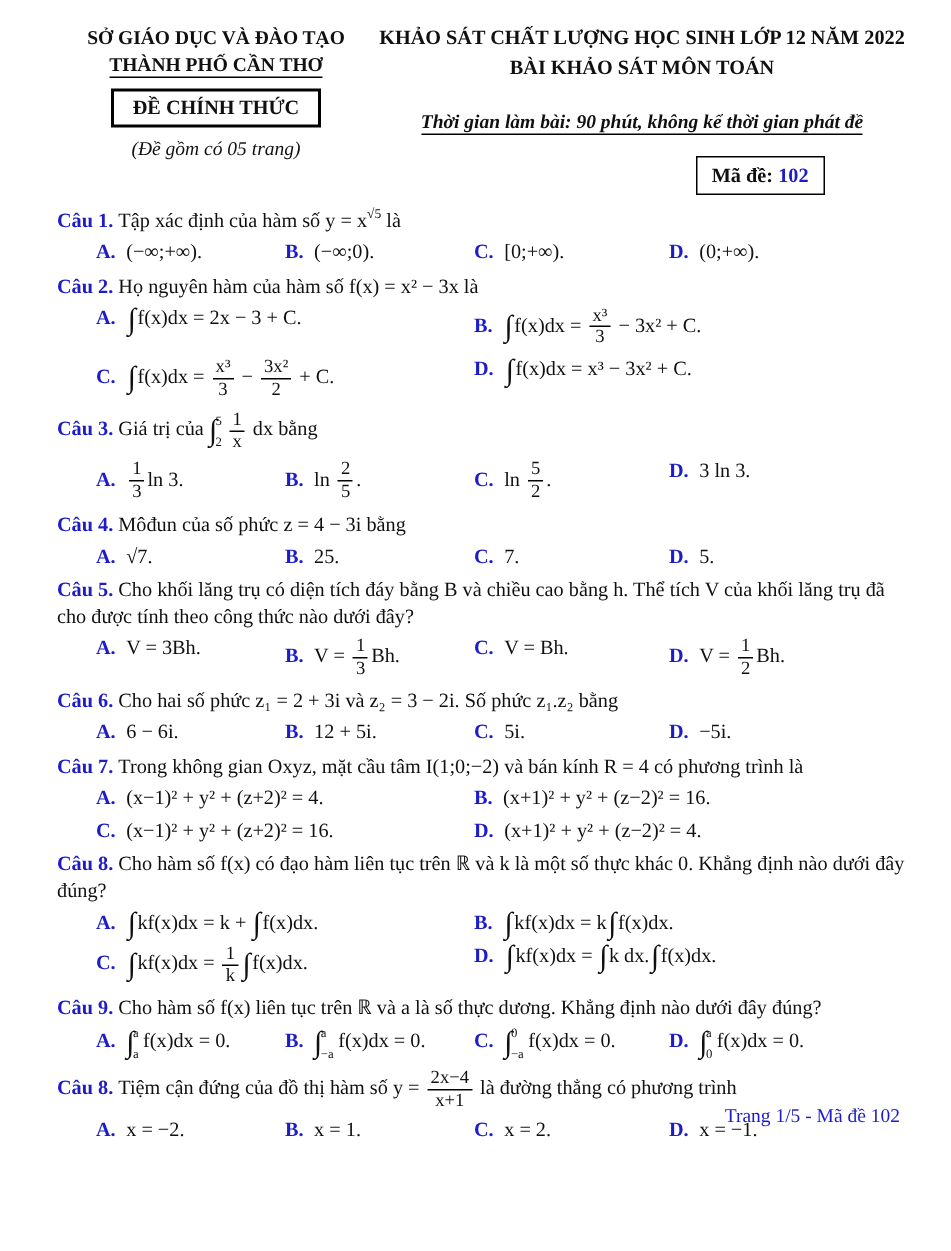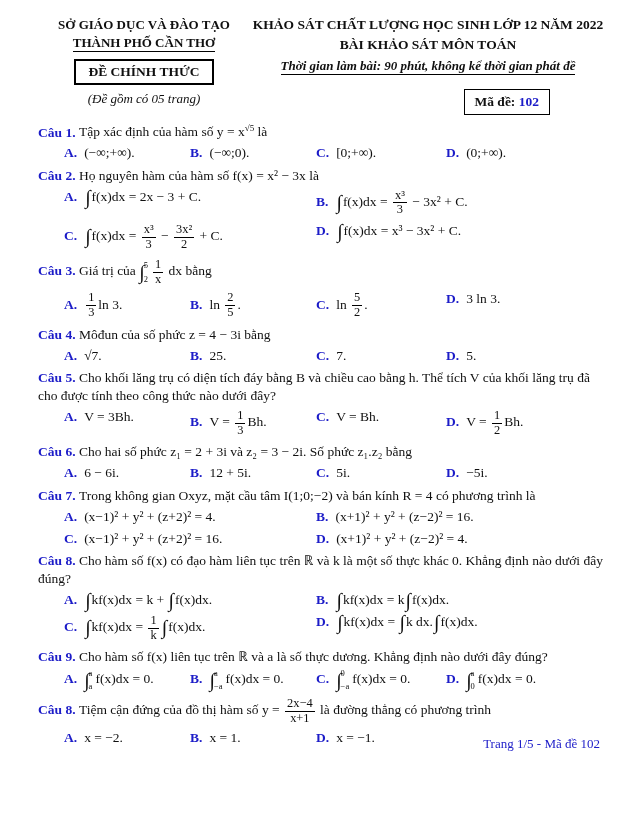--- a/index.html
+++ b/index.html
@@ -11,21 +11,21 @@
   }
   .hdr{display:flex;}
   .hl{width:212px;flex-shrink:0;text-align:center;}
   .hr{flex:1;text-align:center;}
   .org{font-weight:bold;font-size:13px;line-height:1.4;}
   .u{border-bottom:1px solid #000;padding-bottom:1px;}
   .debox{display:inline-block;border:2px solid #000;font-weight:bold;padding:2px 12px;margin-top:7px;font-size:13.5px;}
   .pnote{font-style:italic;margin-top:5px;font-size:13px;}
   .t1{font-weight:bold;font-size:13.5px;}
   .t2{font-weight:bold;margin-top:2px;}
-  .t3{font-weight:bold;font-style:italic;margin-top:3px;font-size:13px;}
+  .t3{font-weight:bold;font-style:italic;margin-top:18px;font-size:13px;}
   .made-row{text-align:right;padding-right:56px;margin-top:15px;}
   .made{display:inline-block;border:1.5px solid #000;font-weight:bold;padding:3px 10px;}
   .made .code{color:var(--acc);}
   .cand{margin-top:12px;font-weight:bold;font-size:13px;line-height:1.4;}
   .questions{margin-top:8px;}
   .question{margin-top:4px;}
   .qlabel{color:var(--acc);font-weight:bold;}
   .stem{margin-top:2px;}
   .opt-row{display:grid;padding-left:26px;margin-top:2px;}
   .cols4{grid-template-columns:126px 126px 130px 1fr;}
@@ -184,20 +184,21 @@
                   <span>0</span>
                 </span>
               </span>f(x)dx = 0.</span></div>
         </div>
       </div>
       <div class="question">
         <div class="stem"><span class="qlabel">Câu 8. </span><span>Tiệm cận đứng của đồ thị hàm số y = <span class="frac"><span class="fn">2x−4</span><span class="fd">x+1</span></span> là đường thẳng có phương trình</span></div>
         <div class="opt-row cols4">
           <div class="opt"><span class="olet">A.</span><span>x = −2.</span></div>
           <div class="opt"><span class="olet">B.</span><span>x = 1.</span></div>
+          <div class="opt"><span class="olet">C.</span><span>x = 2.</span></div>
           <div class="opt"><span class="olet">D.</span><span>x = −1.</span></div>
         </div>
       </div>
     </div>
 
   <div class="footer">Trang 1/5 - Mã đề 102</div>
 
 </div>
 
 </body></html>

